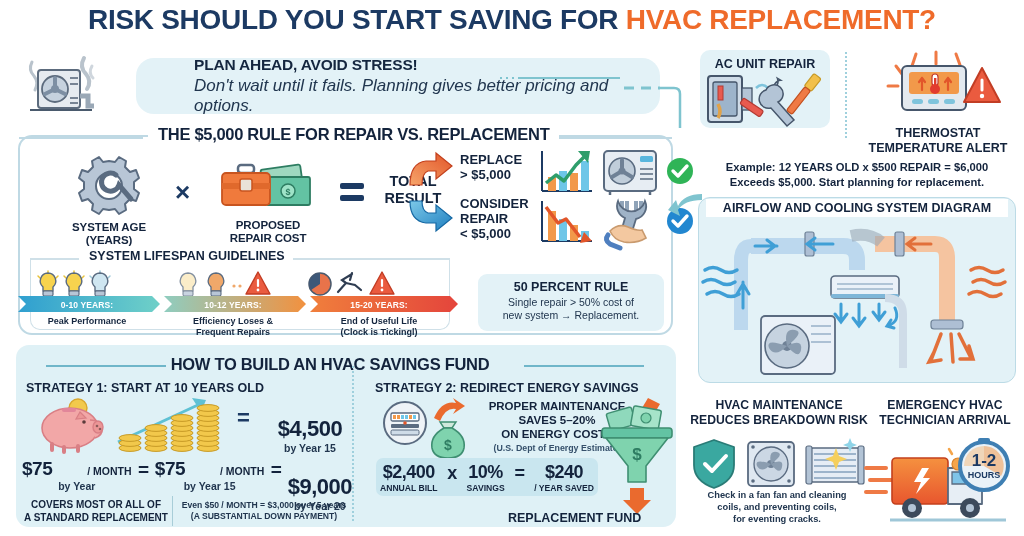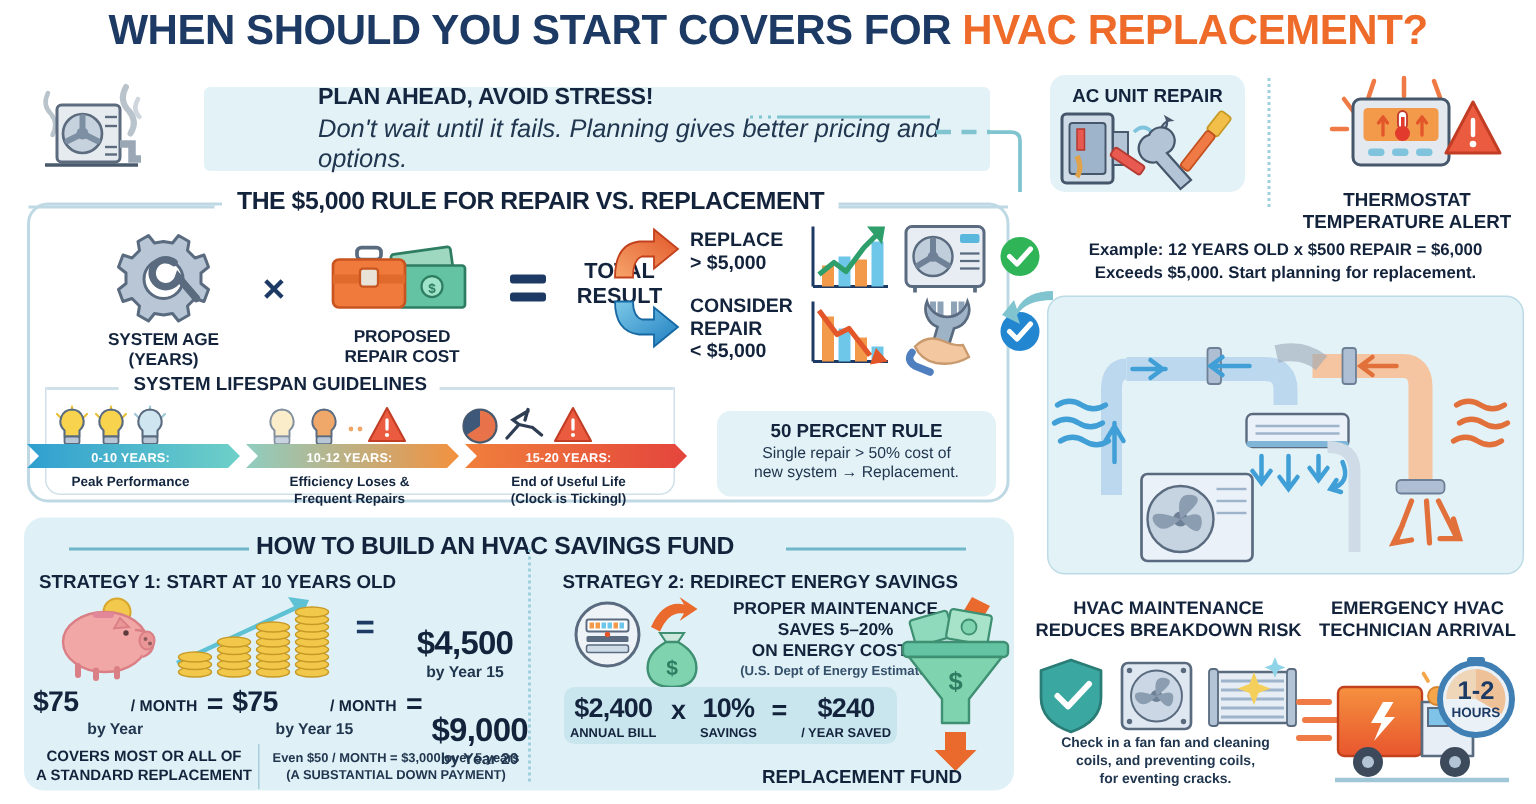--- a/index.html
+++ b/index.html
@@ -20,22 +20,22 @@
     font-size: 28px; font-weight: 800; letter-spacing: -0.3px;
     color: #1c3a63;
     white-space: nowrap;
   }
   .title .hl { color: #ef6b2a; }
 
   
   .ac-unit-icon { position: absolute; left: 22px; top: 56px; width: 78px; height: 60px; }
   .banner {
     position: absolute; left: 136px; top: 58px; width: 524px; height: 56px;
-    background: #e3f2f7; border-radius: 4px;
-    display: flex; align-items: center; padding-left: 76px;
+    background: #e3f2f7; border-radius: 18px;
+    display: flex; align-items: center; padding-left: 58px;
   }
   .banner-t1 { font-size: 15.5px; font-weight: 800; letter-spacing: -0.2px; color: #14263f; }
   .banner-t2 { font-size: 17px; font-weight: 400; color: #21364f; margin-top: 2px; font-style: italic; }
   .coin-icon { position: absolute; left: 148px; top: 60px; width: 50px; height: 52px; }
   .crack-icon { position: absolute; left: 205px; top: 62px; width: 42px; height: 48px; }
   .dash-line { position: absolute; left: 500px; top: 74px; width: 160px; height: 14px; }
 
   
   .card5k {
     position: absolute; left: 18px; top: 135px; width: 655px; height: 200px;
@@ -131,21 +131,21 @@
   .rb-cap { position: absolute; text-align: center; font-size: 9.3px; font-weight: 600; line-height: 1.3; color: #21364f; }
 
   svg { display: block; overflow: visible; }
 </style>
 </head>
 <body>
 
 <div class="page">
 
   <div class="title">
-    <span>WHEN SHOULD YOU START COVERS FOR </span><span class="hl">HVAC REPLACEMENT?</span>
+    <span>RISK SHOULD YOU START SAVING FOR </span><span class="hl">HVAC REPLACEMENT?</span>
   </div>
 
   <div class="ac-unit-icon">
     <svg width="78" height="60" viewBox="0 0 78 60">
       <path d="M10 6 q-4 8 2 14 q5 6 1 14" stroke="#b9c3cc" stroke-width="3" fill="none" stroke-linecap="round"></path>
       <path d="M62 2 q-5 9 2 16 q6 7 1 15" stroke="#b9c3cc" stroke-width="4" fill="none" stroke-linecap="round"></path>
       <path d="M70 10 q-4 7 1 12" stroke="#cfd6dd" stroke-width="3" fill="none" stroke-linecap="round"></path>
       <rect x="16" y="14" width="42" height="38" rx="3" fill="#e6ebf0" stroke="#5c6b7d" stroke-width="2"></rect>
       <circle cx="33" cy="33" r="13" fill="#c6d2de" stroke="#5c6b7d" stroke-width="1.8"></circle>
       <circle cx="33" cy="33" r="4" fill="#7d8fa3"></circle>
@@ -710,20 +710,21 @@
         <path d="M4 84 q8 -5 16 0 q8 5 16 0"></path>
         <path d="M8 96 q8 -5 16 0 q8 5 16 0"></path>
       </g>
       <g stroke="#e2703a" stroke-width="3.5" fill="none" stroke-linecap="round">
         <path d="M272 72 q8 -5 16 0 q8 5 16 0"></path>
         <path d="M274 84 q8 -5 16 0 q8 5 16 0"></path>
         <path d="M270 96 q8 -5 16 0 q8 5 16 0"></path>
       </g>
     </svg>
   </div>
+  <div class="airflow-t">AIRFLOW AND COOLING SYSTEM DIAGRAM</div>
 
   <div class="rb-head" style="left:686px;top:398px;width:186px;">
     <span>HVAC MAINTENANCE</span><br>
     <span>REDUCES BREAKDOWN RISK</span>
   </div>
   <div style="position:absolute;left:692px;top:438px;">
     <svg width="176" height="52" viewBox="0 0 176 52">
       <g>
         <path d="M22 2 l20 7 l0 18 q0 16 -20 23 q-20 -7 -20 -23 l0 -18 z" fill="#3aa8a0" stroke="#2a7c77" stroke-width="1.8" stroke-linejoin="round"></path>
         <path d="M13 26 l7 7 l14 -15" stroke="#fff" stroke-width="4" fill="none" stroke-linecap="round" stroke-linejoin="round"></path>

